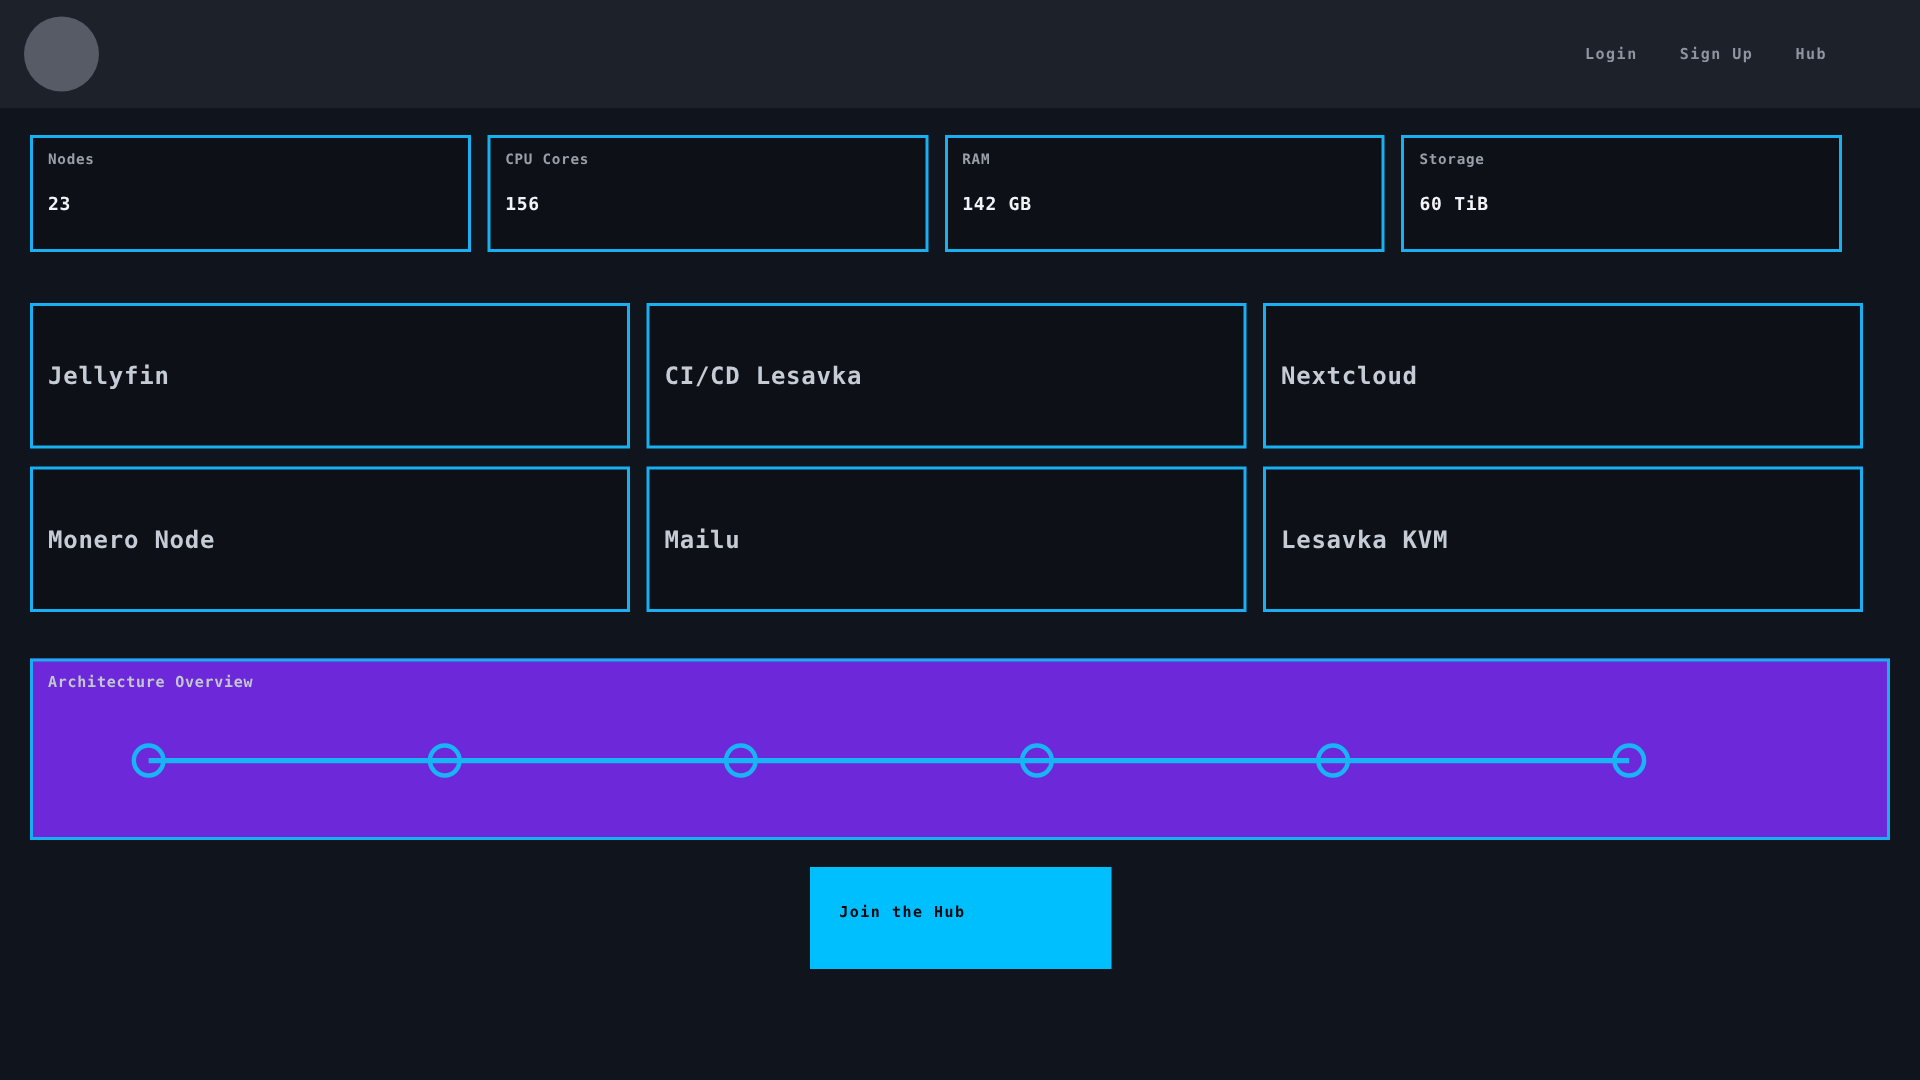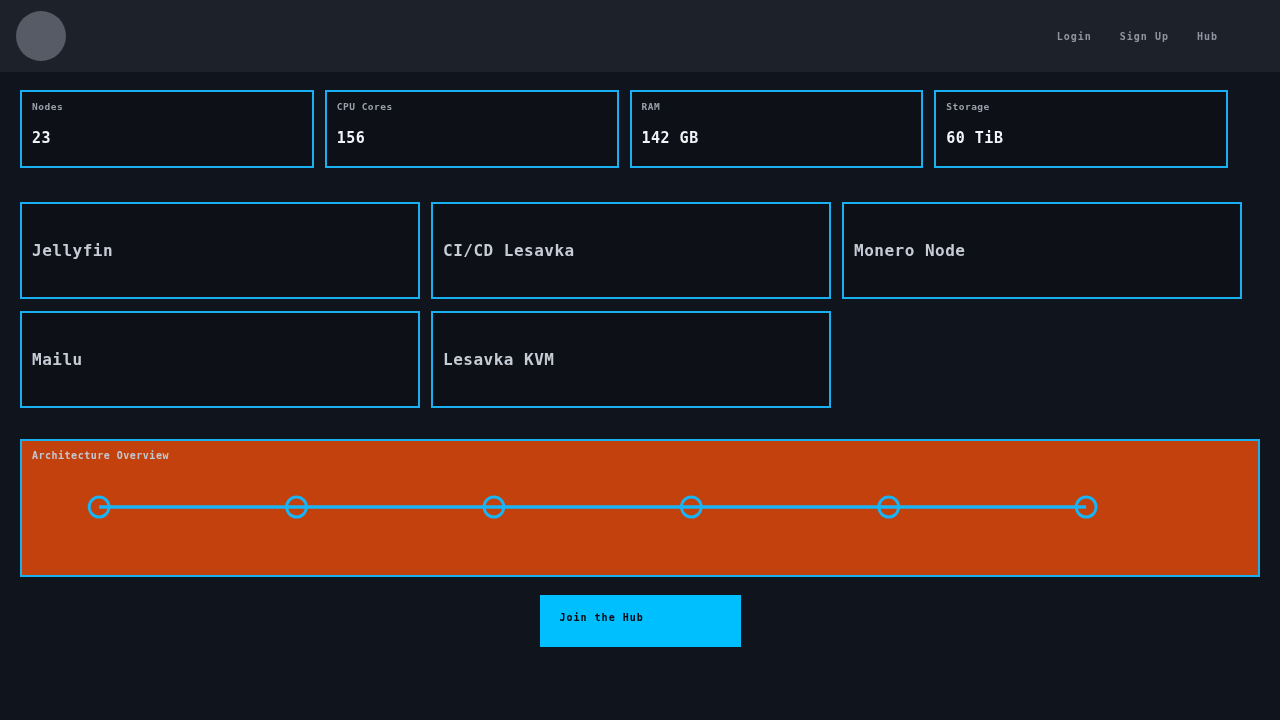--- a/index.html
+++ b/index.html
@@ -58,21 +58,21 @@
     padding: 9px 10px;
   }
   .stat-label {
     color: #9aa0ab;
     font-size: 9.5px;
     letter-spacing: 0.5px;
   }
   .stat-value {
     margin-top: 17px;
     color: #f2f4f7;
-    font-size: 15px;
+    font-size: 12px;
     letter-spacing: 0.5px;
   }
 
   
   .services-grid {
     display: grid;
     grid-template-columns: repeat(3, 1fr);
     gap: 12px 11px;
     width: calc(100% - 18px);
     margin-bottom: 31px;
@@ -87,39 +87,39 @@
     cursor: pointer;
   }
   .service-label {
     color: #c6ccd6;
     font-size: 16px;
     letter-spacing: 0.5px;
   }
 
   
   .arch-box {
-    height: 138px;
-    background: #c2410c;
+    height: 121px;
+    background: #6d28d9;
     border: 2px solid #18b0f0;
     padding: 9px 8px 0 8px;
     margin-bottom: 18px;
   }
   .arch-title {
     color: #c2c8d2;
     font-size: 10px;
     letter-spacing: 0.5px;
     padding-left: 2px;
   }
   .arch-diagram { display: block; margin-top: 4px; width: 100%; height: 84px; }
 
   
   .cta-wrap { display: flex; justify-content: center; }
   .cta-button {
     width: 201px;
-    height: 52px;
+    height: 68px;
     background: #00bfff;
     border: none;
     color: #05080e;
     font-family: "DejaVu Sans Mono", "Liberation Mono", monospace;
     font-weight: bold;
     font-size: 10px;
     letter-spacing: 1px;
     text-align: left;
     padding: 0 0 8px 20px;
     display: flex;
@@ -159,20 +159,23 @@
       <div class="stat-value">60 TiB</div>
     </div>
   </section>
 
   <section class="services-grid">
     <div class="service-card">
       <span class="service-label">Jellyfin</span>
     </div>
     <div class="service-card">
       <span class="service-label">CI/CD Lesavka</span>
+    </div>
+    <div class="service-card">
+      <span class="service-label">Nextcloud</span>
     </div>
     <div class="service-card">
       <span class="service-label">Monero Node</span>
     </div>
     <div class="service-card">
       <span class="service-label">Mailu</span>
     </div>
     <div class="service-card">
       <span class="service-label">Lesavka KVM</span>
     </div>

